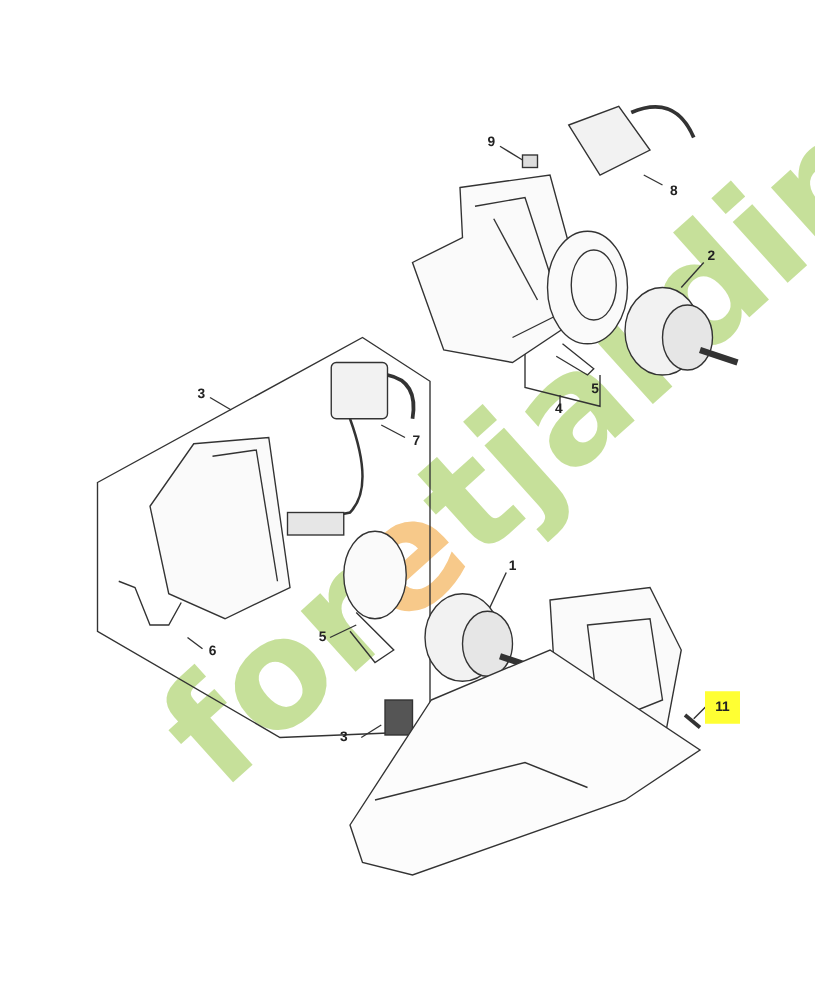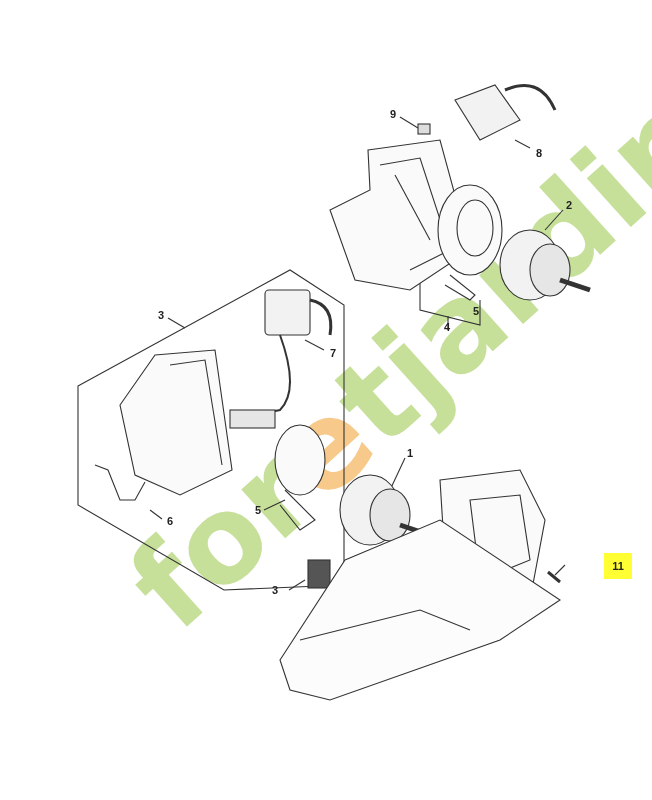--- a/index.html
+++ b/index.html
@@ -93,14 +93,14 @@
   <div class="callout" style="left:566px; top:199px;">2</div>
   <div class="callout" style="left:158px; top:309px;">3</div>
   <div class="callout" style="left:444px; top:321px;">4</div>
   <div class="callout" style="left:473px; top:305px;">5</div>
   <div class="callout" style="left:255px; top:504px;">5</div>
   <div class="callout" style="left:167px; top:515px;">6</div>
   <div class="callout" style="left:330px; top:347px;">7</div>
   <div class="callout" style="left:536px; top:147px;">8</div>
   <div class="callout" style="left:390px; top:108px;">9</div>
   <div class="callout" style="left:272px; top:584px;">3</div>
-  <div class="callout highlight" style="left:564px; top:553px;margin-left:40px;">11</div>
+  <div class="callout highlight" style="left:564px; top:553px;">11</div>
 </div>
 
 </body></html>

